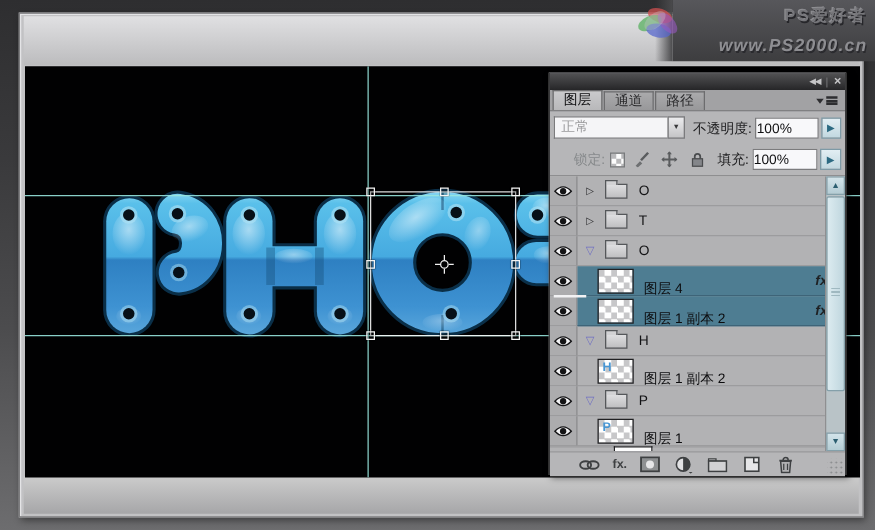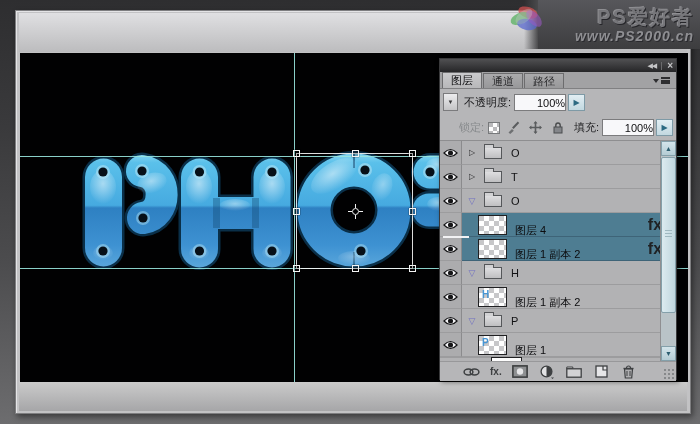--- a/index.html
+++ b/index.html
@@ -50,21 +50,21 @@
   .pmenu .bars{width:9px;height:7px;border-top:2px solid #2e2e30;border-bottom:2px solid #2e2e30;background:linear-gradient(#2e2e30,#2e2e30) center/9px 2px no-repeat;}
   .ctl-row{height:26px;display:flex;align-items:center;padding:0 3px;font-size:11px;color:#1c1c1e;}
   .ctl-row.lockr{border-bottom:1px solid #8e8e90;}
   .dd{width:94px;height:18px;background:#f5f5f7;border:1px solid #7b7b7d;border-right:none;
     color:#9b9b9d;font-size:11px;line-height:17px;padding-left:5px;}
   .dd-btn{width:15px;height:18px;background:linear-gradient(180deg,#ececee,#c4c4c6);border:1px solid #7b7b7d;
     font-size:6px;color:#39393b;display:flex;align-items:center;justify-content:center;}
   .lbl{margin-left:6px;white-space:nowrap;font-size:11px;}
   .lbl.gray{color:#86898b;margin-left:16px;}
   .field{margin-left:3px;width:52px;height:17px;background:#f8f8fa;border:1px solid #7b7b7d;
-    font-size:11px;line-height:16px;text-align:right;color:#0e0e10;}
+    font-size:11px;line-height:16px;text-align:left;color:#0e0e10;}
   .spin{margin-left:2px;width:17px;height:17px;background:linear-gradient(180deg,#e2eef3,#c2d8e0);
     border:1px solid #7e9aa6;display:flex;align-items:center;justify-content:center;font-size:8px;color:#2c6a82;}
   .lockicons{display:flex;align-items:center;gap:5px;margin-left:4px;}
   .lockicons svg{display:block;}
   .checker-sm{width:12px;height:12px;border:1px solid #77797b;
     background:repeating-conic-gradient(#fdfdfd 0 25%,#b9b9bb 0 50%) 0 0/8px 8px;}
 
   
   .llist{position:relative;height:220px;background:#b2b2b4;overflow:hidden;}
   .lrow{position:relative;height:24px;display:flex;align-items:stretch;}
@@ -77,21 +77,21 @@
   .folder{position:relative;width:18px;height:12px;background:linear-gradient(180deg,#dedee0,#bfbfc1);
     border:1px solid #55575a;margin-left:5px;flex:none;}
   .folder:before{content:"";position:absolute;left:-1px;top:-4px;width:8px;height:3px;
     background:#d2d2d4;border:1px solid #55575a;border-bottom:none;}
   .gname{margin-left:9px;font-size:11px;color:#121214;}
   .thumb{position:relative;width:29px;height:20px;border:1px solid #212123;margin-left:16px;flex:none;
     background:repeating-conic-gradient(#ffffff 0 25%,#c7c7c9 0 50%) 0 0/10px 10px;}
   .thumb .tg{position:absolute;left:3px;top:1px;font-size:10px;font-weight:bold;color:#4796d4;}
   .lname{margin-left:8px;font-size:11px;color:#0c0c0e;white-space:nowrap;overflow:hidden;margin-top:12px;}
   .fxwrap{margin-left:auto;display:flex;align-items:center;gap:4px;flex:none;}
-  .fxb{font-size:16px;font-weight:bold;color:#1f2123;}
+  .fxb{font-size:11px;font-weight:bold;font-style:italic;color:#1f2123;}
   .fxcaret{font-size:7px;color:#2c2e30;}
   .whitemark{position:absolute;left:3px;width:26px;height:2px;background:#f2f2f4;z-index:5;}
   .partialrow{position:absolute;left:0;right:16px;bottom:0;height:4px;background:#b2b2b4;border-top:1px solid #9c9c9e;}
   .partialthumb{position:absolute;left:51px;bottom:0;width:31px;height:4px;background:#fdfdfd;border:1px solid #212123;border-bottom:none;}
 
   
   .sbar{position:absolute;right:0;top:0;width:16px;height:220px;background:#b9c3c7;border-left:1px solid #8f8f91;}
   .sbtn{position:absolute;left:0;width:15px;height:15px;background:linear-gradient(180deg,#d3e4ea,#b4ccd4);
     border:1px solid #84a0aa;display:flex;align-items:center;justify-content:center;font-size:7px;color:#2c5e70;}
   .sbtn.up{top:0;}
@@ -108,21 +108,21 @@
   .bicon svg{display:block;}
   .bicon.fxtext{font-size:10px;font-weight:bold;color:#3e4042;width:auto;}
   .gripc{position:absolute;right:1px;bottom:1px;width:13px;height:13px;
     background-image:radial-gradient(#86888a 26%,transparent 30%);background-size:4px 4px;background-position:1px 1px;}
 
   
   .wm{position:absolute;left:538px;top:0;width:162px;height:49px;z-index:30;
     background:linear-gradient(180deg,#57575b,#3d3d3f);}
   .wm-fade{position:absolute;left:-14px;top:0;width:14px;height:49px;
     background:linear-gradient(90deg,rgba(70,70,72,0),#4a4a4c);}
-  .wm-brand{position:absolute;right:6px;top:4px;font-size:20px;font-weight:bold;letter-spacing:2px;
+  .wm-brand{position:absolute;right:6px;top:4px;font-size:13px;font-weight:bold;letter-spacing:2px;
     color:#77777b;text-shadow:1px 1px 0 #26262a,-1px -1px 0 #8e8e92;}
   .wm-url{position:absolute;right:6px;top:28px;font-size:14px;font-weight:bold;font-style:italic;
     letter-spacing:1px;color:#8e8e92;text-shadow:1px 1px 0 #2a2a2e;margin-left:48px;}
   .logo{position:absolute;left:508px;top:5px;width:36px;height:30px;z-index:31;}
   .petal{position:absolute;width:20px;height:11px;border-radius:50%;opacity:.75;}
   .petal.r{left:10px;top:2px;background:#d05050;transform:rotate(18deg);}
   .petal.g{left:2px;top:8px;background:#58b060;transform:rotate(-24deg);}
   .petal.b{left:9px;top:14px;background:#5868cc;transform:rotate(10deg);}
   .petal.p{left:16px;top:8px;background:#9858c0;transform:rotate(48deg);opacity:.6;}
   .petal.w{left:6px;top:6px;background:#c8c8cc;transform:rotate(-40deg);opacity:.35;}
@@ -282,20 +282,21 @@
       <div class="tab active">图层</div>
       <div class="tab">通道</div>
       <div class="tab">路径</div>
       <div class="pmenu">
           <span class="tri"></span>
           <span class="bars"></span>
         </div>
     </div>
 
     <div class="ctl-row">
+      <div class="dd">正常</div>
       <div class="dd-btn">▼</div>
       <span class="lbl">不透明度:</span>
       <span class="field">100%</span>
       <span class="spin">▶</span>
     </div>
 
     <div class="ctl-row lockr">
       <span class="lbl gray">锁定:</span>
       <span class="lockicons">
         <span class="checker-sm"></span>

